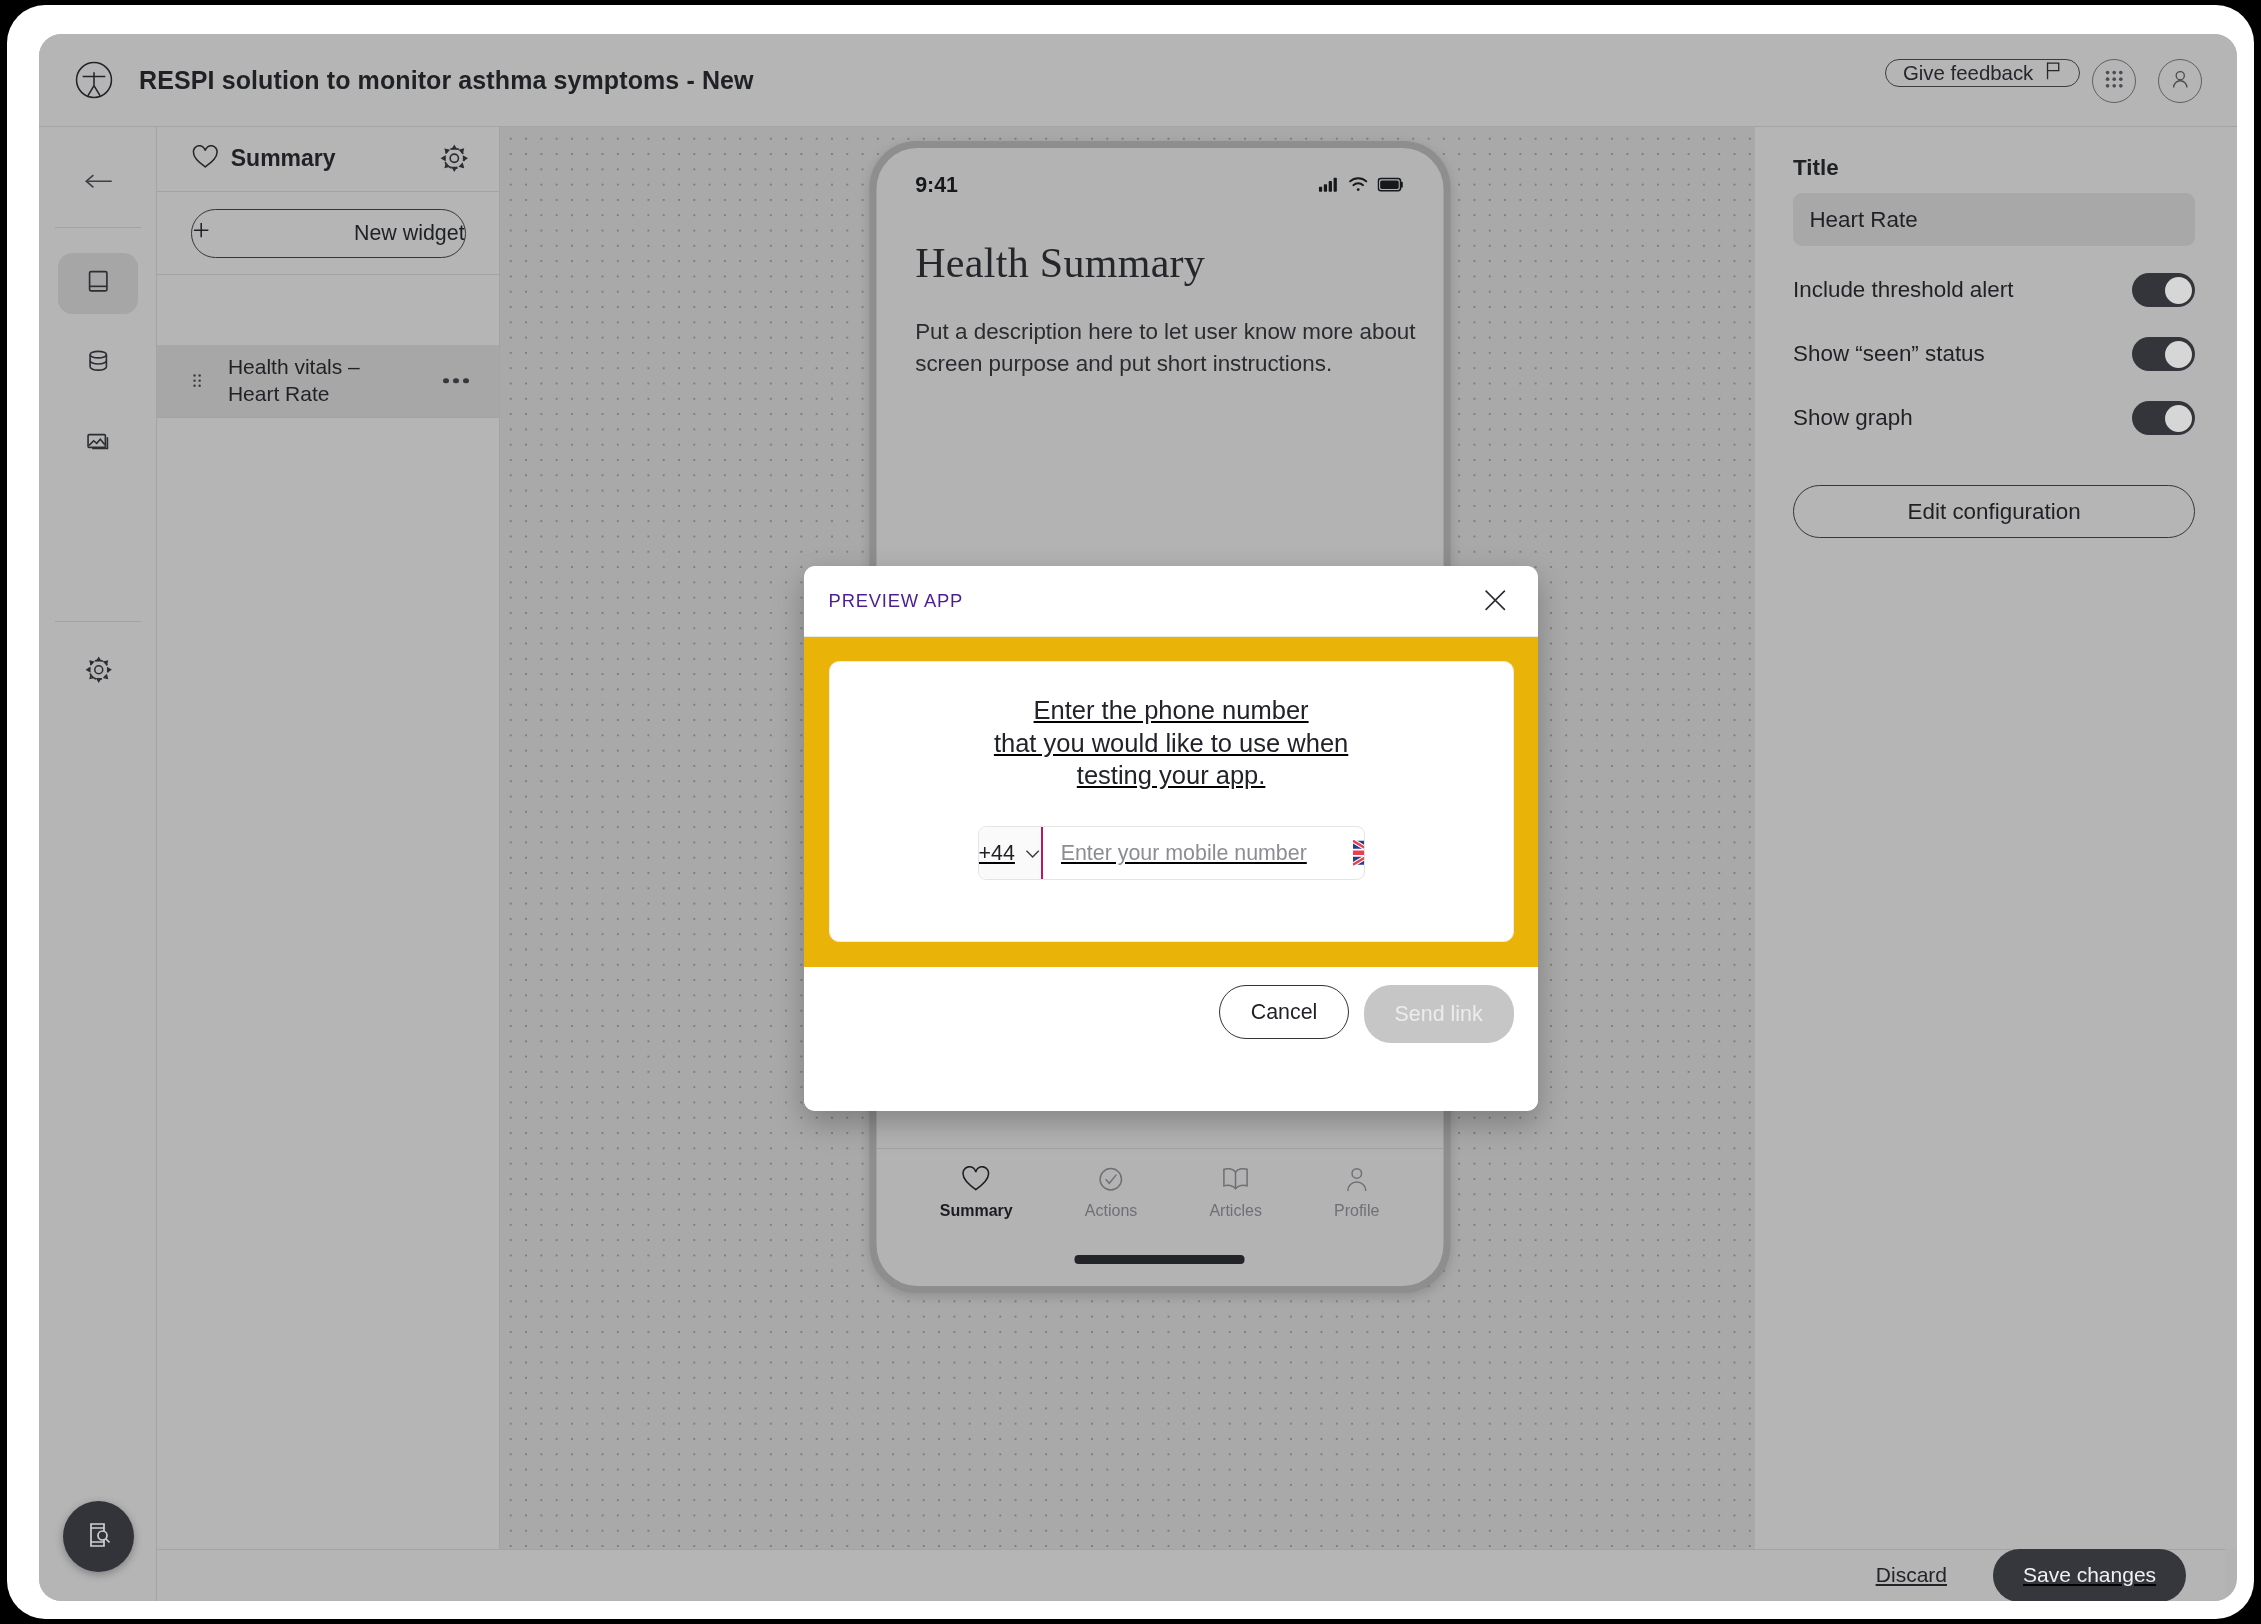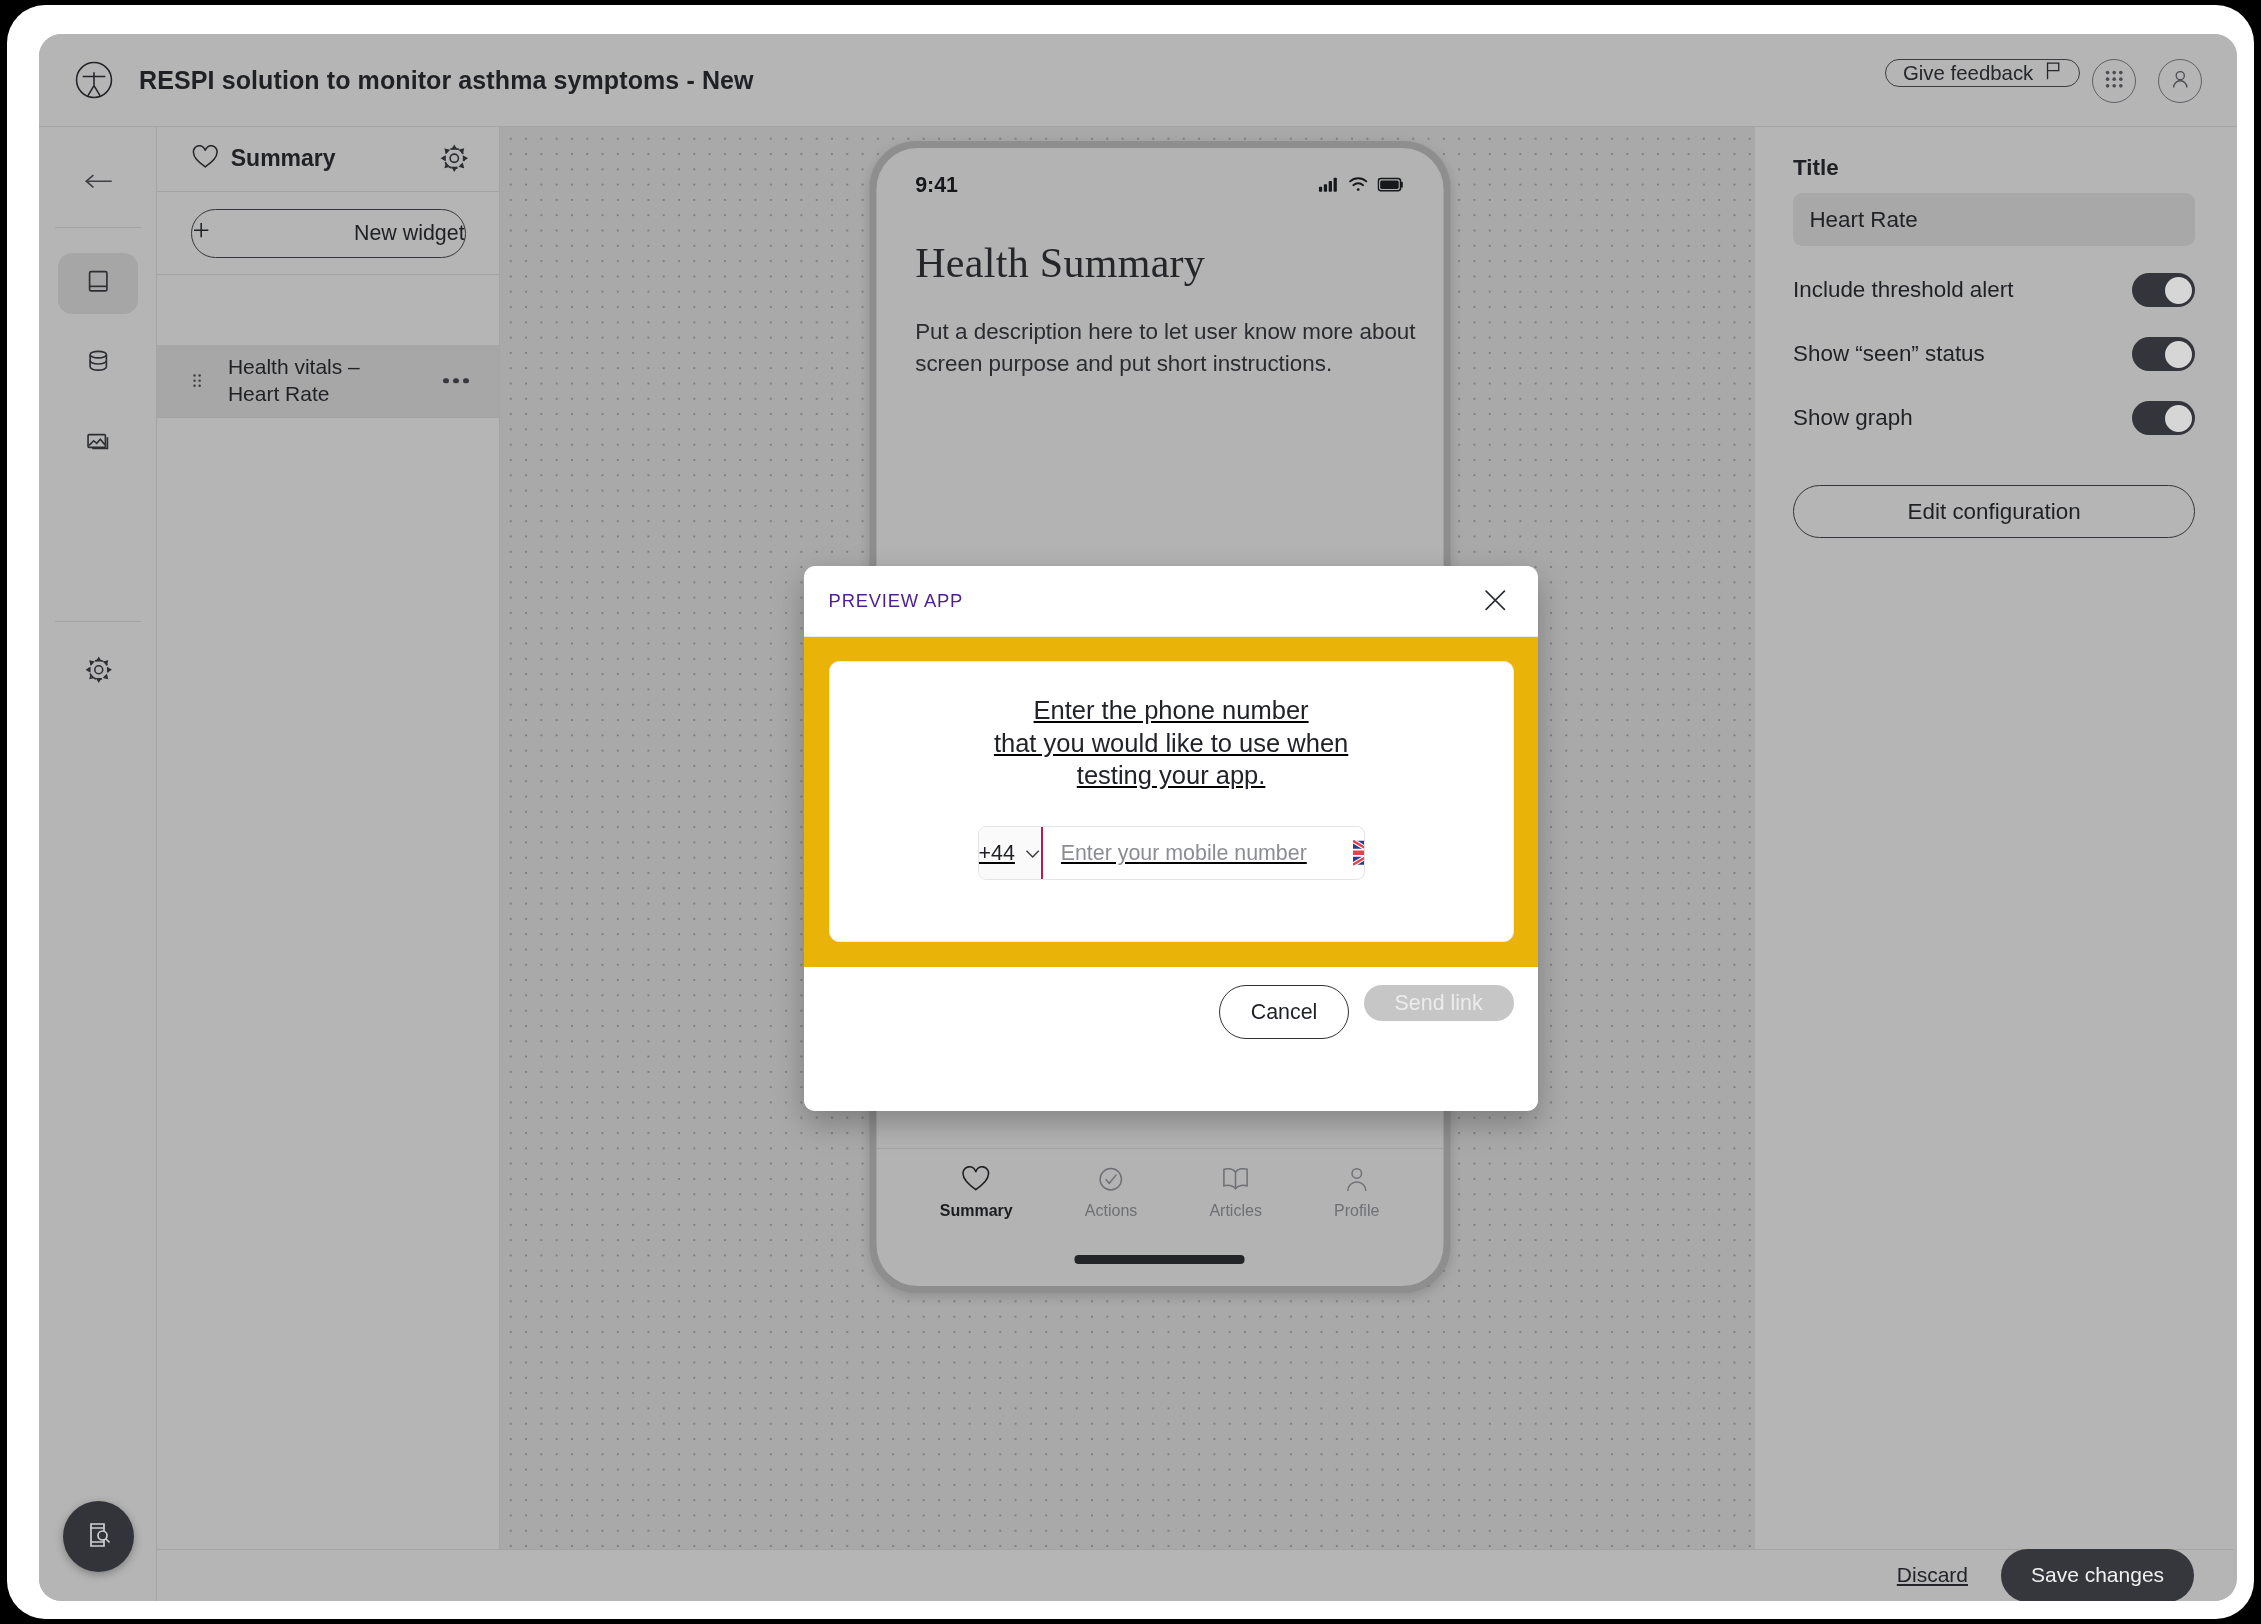--- a/index.html
+++ b/index.html
@@ -244,24 +244,24 @@
   }
   #edit-configuration-button {
     margin-top: 47px; width: 100%; height: 53px;
     border: 1px solid #34363b; border-radius: 26.5px; background: transparent;
     font-size: 22.4px; color: #1f2125; cursor: pointer;
     font-family: "Liberation Sans", sans-serif;
   }
 
   
   #bottom-bar {
-    position: absolute; left: 118px; right: 4px; bottom: 0; height: 52px;
+    position: absolute; left: 118px; right: 12px; bottom: 0; height: 52px;
     background: #b5b5b5; border-top: 1px solid #a4a4a4;
     display: flex; align-items: center; justify-content: flex-end;
-    padding-right: 39px; gap: 33px;
+    padding-right: 39px; gap: 46px; text-decoration: underline;
   }
   #discard-button {
     background: none; border: none; font-size: 21px; color: #222429;
     text-decoration: underline; cursor: pointer;
     font-family: "Liberation Sans", sans-serif;
   }
   #save-changes-button {
     height: 53px; padding: 0 30px; border-radius: 26.5px; border: none;
     background: #35373c; color: #f0f0f0; font-size: 21px; cursor: pointer;
     font-family: "Liberation Sans", sans-serif;
@@ -321,21 +321,21 @@
     display: flex; align-items: flex-start; justify-content: flex-end;
     gap: 14.3px; padding: 18.4px 24.5px 0;
   }
   #cancel-button {
     height: 54px; padding: 0 31px; border-radius: 27px;
     border: 1px solid #303236; background: #fff; color: #1e2025;
     font-size: 21.4px; cursor: pointer;
     font-family: "Liberation Sans", sans-serif;
   }
   #send-link-button {
-    height: 36px; padding: 0 31px; border-radius: 27px; border: none;
+    height: 58px; padding: 0 31px; border-radius: 27px; border: none;
     background: #c6c6c6; color: #ececec; font-size: 21.4px; cursor: not-allowed;
     font-family: "Liberation Sans", sans-serif;
   }
 </style>
 </head>
 <body>
 
 <div id="device-shell">
   <div id="device-bezel">
     <div id="app-window">

